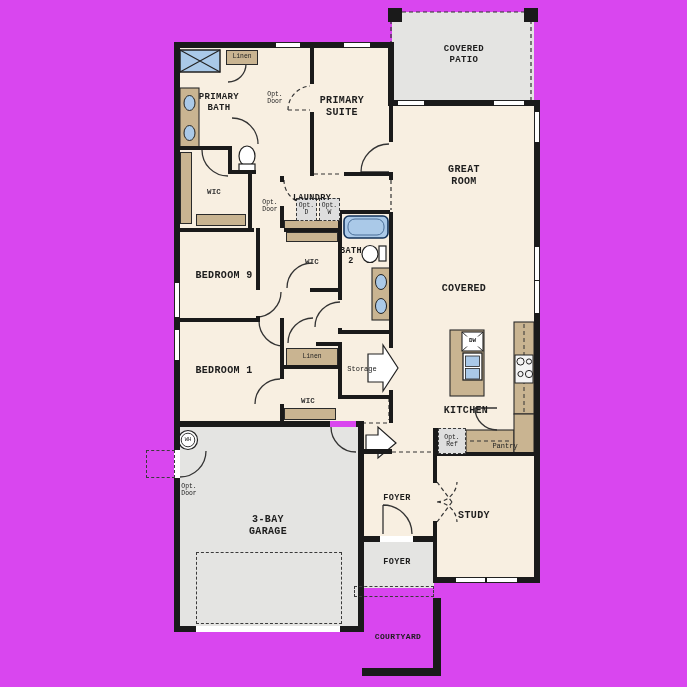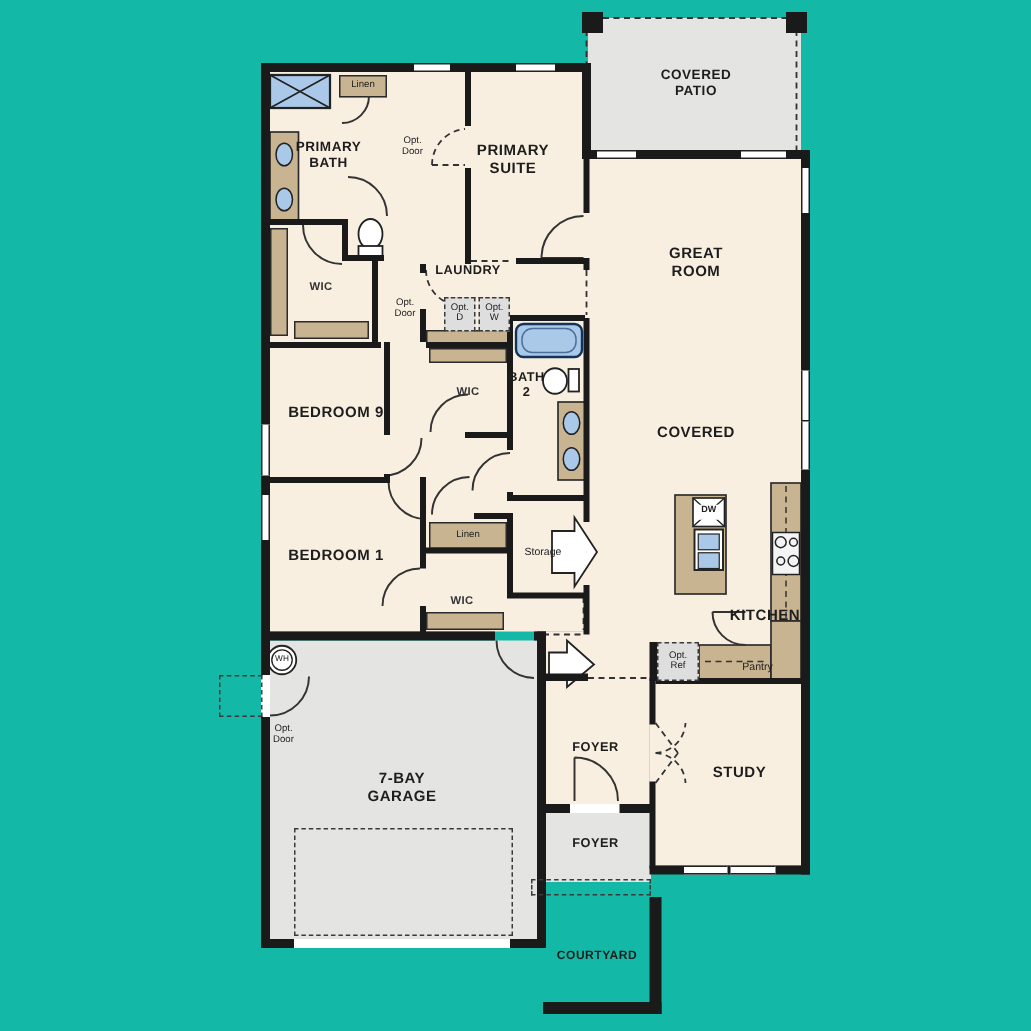--- a/index.html
+++ b/index.html
@@ -1,17 +1,17 @@
 <!DOCTYPE html>
 <html style="--floor: #f8efe1; --outdoor: #e4e4e2; --tan: #c9b491; --fixture-blue: #aac9e8; --wall: #1a1a1a; --optbox: #dedede;"><head>
 <meta charset="utf-8">
 <style>
   html,body{margin:0;padding:0;background:#ffffff;}
-  #plan{position:relative;width:687px;height:687px;background:#14b8a6;overflow:hidden;
-        font-family:Liberation Sans, sans-serif;}
+  #plan{position:relative;width:687px;height:687px;background:#d946ef;overflow:hidden;
+        font-family:Liberation Mono, monospace;}
   .floor{position:absolute;background:var(--floor,#f8efe1);}
   .out{position:absolute;background:var(--outdoor,#e4e4e2);}
   .tan{position:absolute;background:var(--tan,#c9b491);border:1px solid #2a2a2a;box-sizing:border-box;}
   .wall{position:absolute;background:var(--wall,#1a1a1a);}
   .gap{position:absolute;background:#fff;}
   .winh{position:absolute;background:#fff;border-top:1.3px solid #222;border-bottom:1.3px solid #222;box-sizing:border-box;}
   .winv{position:absolute;background:#fff;border-left:1.3px solid #222;border-right:1.3px solid #222;box-sizing:border-box;}
   .dashbox{position:absolute;border:1.4px dashed #3a3a3a;box-sizing:border-box;background:transparent;}
   .optbox{position:absolute;border:1.4px dashed #3a3a3a;box-sizing:border-box;background:var(--optbox,#dedede);}
   .lbl{position:absolute;transform:translate(-50%,-50%);text-align:center;color:#1d1d1d;
@@ -222,31 +222,31 @@
   <div class="dashbox z5" style="left:354px;top:586px;width:80px;height:11px;"></div>
 
   <div class="lbl" style="left:464px;top:55px;font-size:9px;">COVERED
 PATIO</div>
   <div class="lbl" style="left:342px;top:107px;">PRIMARY
 SUITE</div>
   <div class="lbl" style="left:219px;top:103px;font-size:9px;">PRIMARY
 BATH</div>
   <div class="lbl" style="left:464px;top:176px;">GREAT
 ROOM</div>
-  <div class="lbl md" style="left:312px;top:180px;text-align:center;">LAUNDRY</div>
+  <div class="lbl md" style="left:312px;top:198px;text-align:center;">LAUNDRY</div>
   <div class="lbl md" style="left:351px;top:256px;">BATH
 2</div>
   <div class="lbl" style="left:224px;top:276px;">BEDROOM 9</div>
   <div class="lbl" style="left:464px;top:289px;">COVERED</div>
   <div class="lbl" style="left:224px;top:371px;">BEDROOM 1</div>
-  <div class="lbl" style="left:466px;top:411px;margin-left:44px;">KITCHEN</div>
-  <div class="lbl" style="left:268px;top:526px;">7-BAY
+  <div class="lbl" style="left:466px;top:411px;">KITCHEN</div>
+  <div class="lbl" style="left:268px;top:526px;">3-BAY
 GARAGE</div>
   <div class="lbl md" style="left:397px;top:498px;text-align:center;">FOYER</div>
-  <div class="lbl" style="left:493px;top:516px;">STUDY</div>
+  <div class="lbl" style="left:474px;top:516px;">STUDY</div>
   <div class="lbl md" style="left:397px;top:562px;">FOYER</div>
   <div class="lbl md" style="left:398px;top:637px;font-size:8px;">COURTYARD</div>
 
   <div class="lbl sm" style="left:214px;top:192px;">WIC</div>
   <div class="lbl sm" style="left:312px;top:262px;">WIC</div>
   <div class="lbl sm" style="left:308px;top:401px;">WIC</div>
   <div class="lbl xs" style="left:242px;top:57px;">Linen</div>
   <div class="lbl xs" style="left:312px;top:357px;">Linen</div>
   <div class="lbl xs" style="left:362px;top:369px;font-size:7px;">Storage</div>
   <div class="lbl xs" style="left:505px;top:446px;font-size:7px;">Pantry</div>

